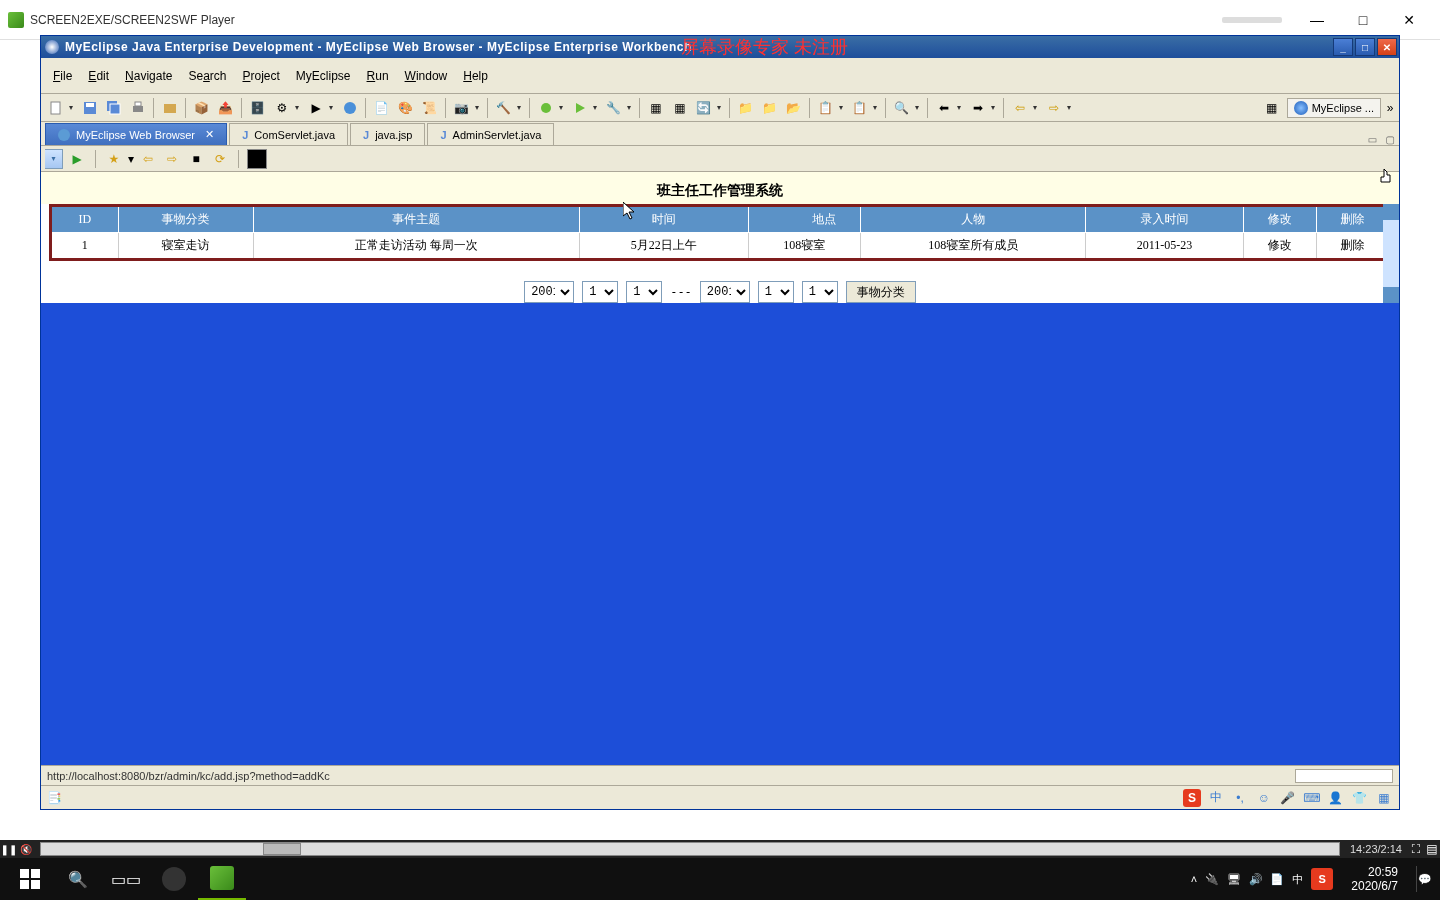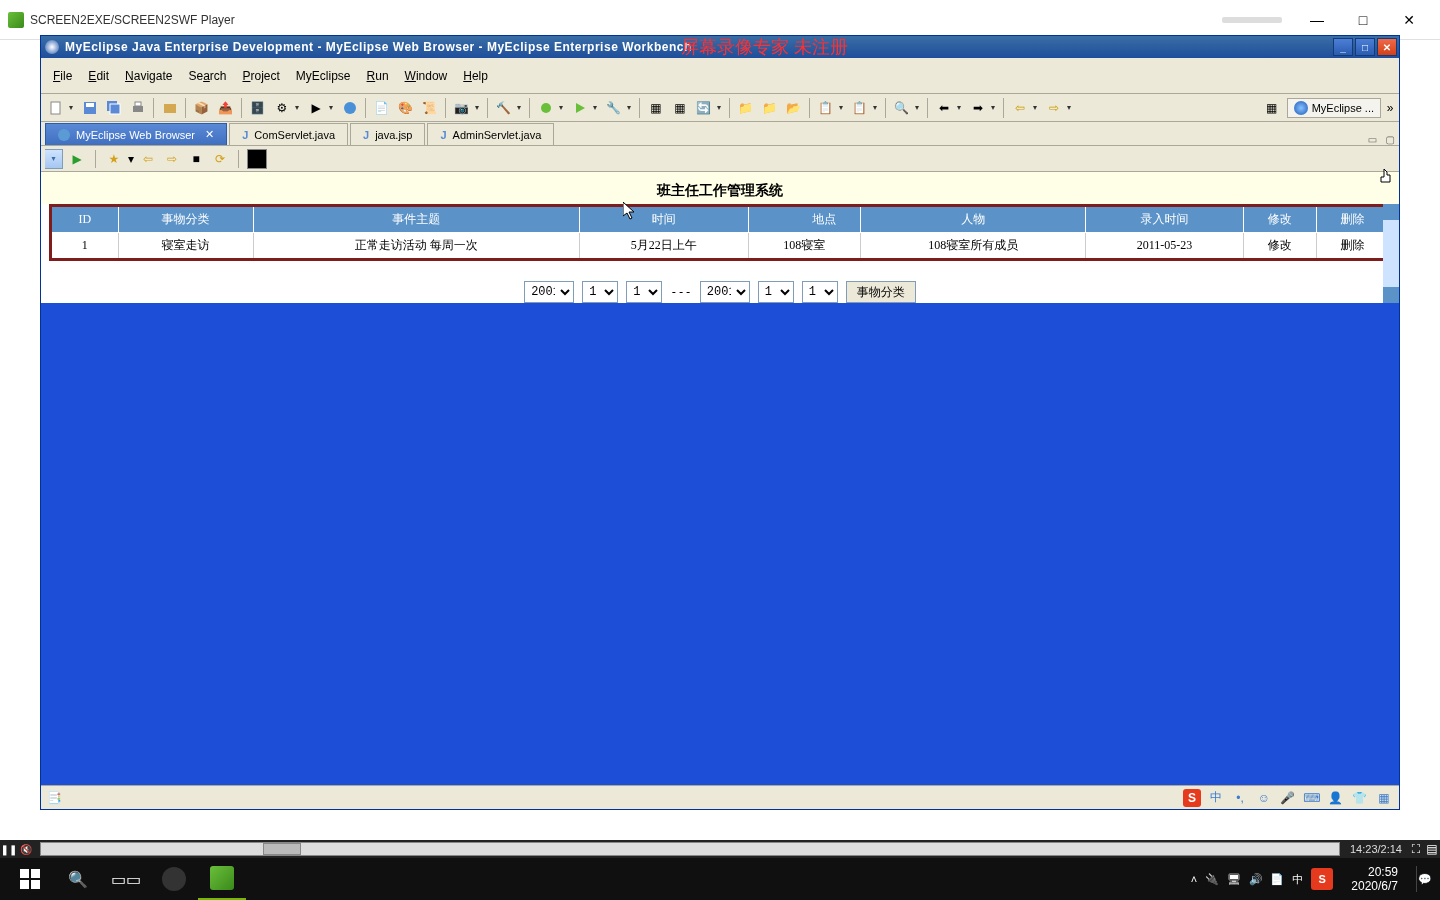--- a/index.html
+++ b/index.html
@@ -324,20 +324,24 @@
           <select class="num"><option>1</option></select>
           <button>事物分类</button>
         </div>
         <div class="scroll-hint">
             <div></div>
             <div></div>
           </div>
       </div>
     </div>
 
+    <div class="statusbar">
+      <span>http://localhost:8080/bzr/admin/kc/add.jsp?method=addKc</span>
+      <span class="right-slot"></span>
+    </div>
 
     <div class="bottom-strip">
       <span class="tb-btn">📑</span>
       <div class="ime-bar">
         <span class="ime-icon sogou">S</span>
         <span class="ime-icon" style="color:#3a7cd0;">中</span>
         <span class="ime-icon" style="color:#3a7cd0;">•,</span>
         <span class="ime-icon" style="color:#3a7cd0;">☺</span>
         <span class="ime-icon" style="color:#3a7cd0;">🎤</span>
         <span class="ime-icon" style="color:#3a7cd0;">⌨</span>

